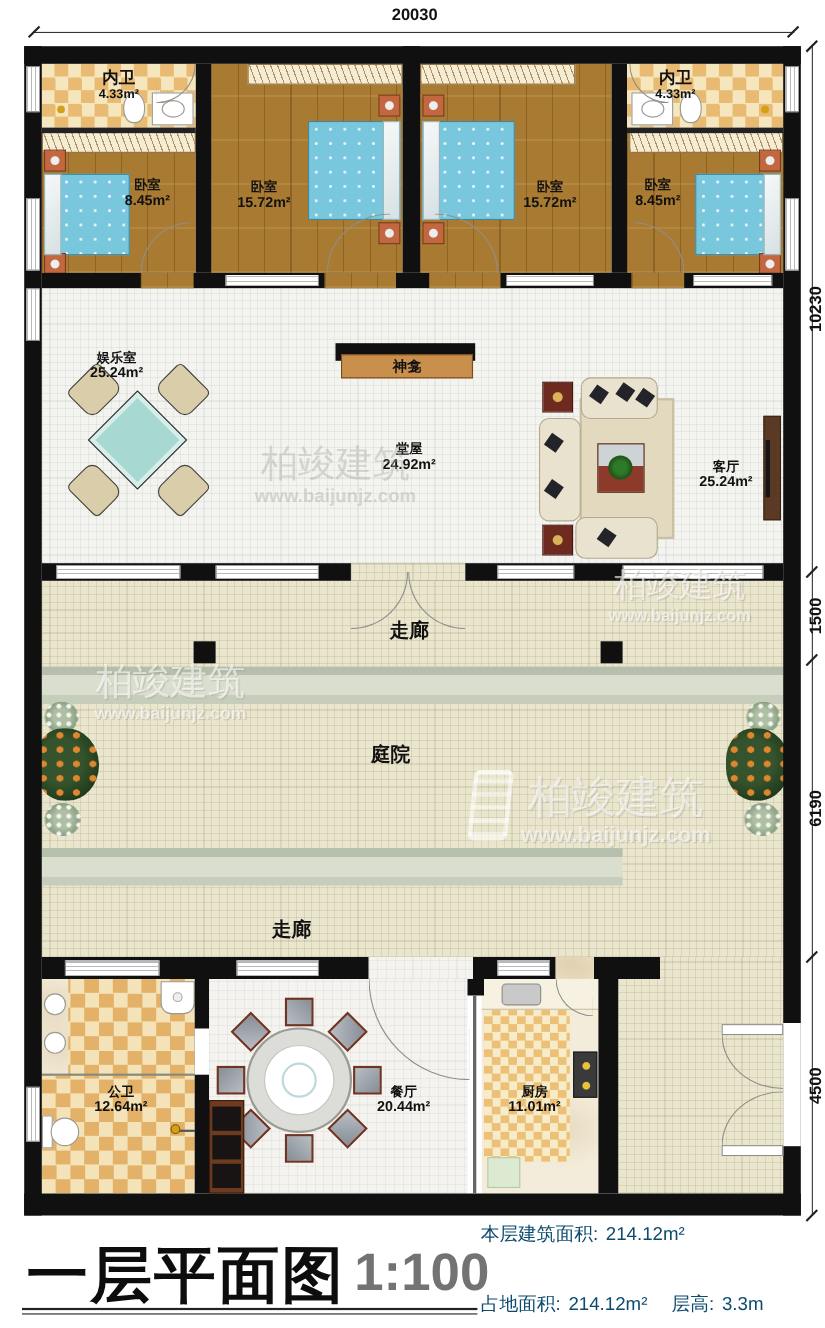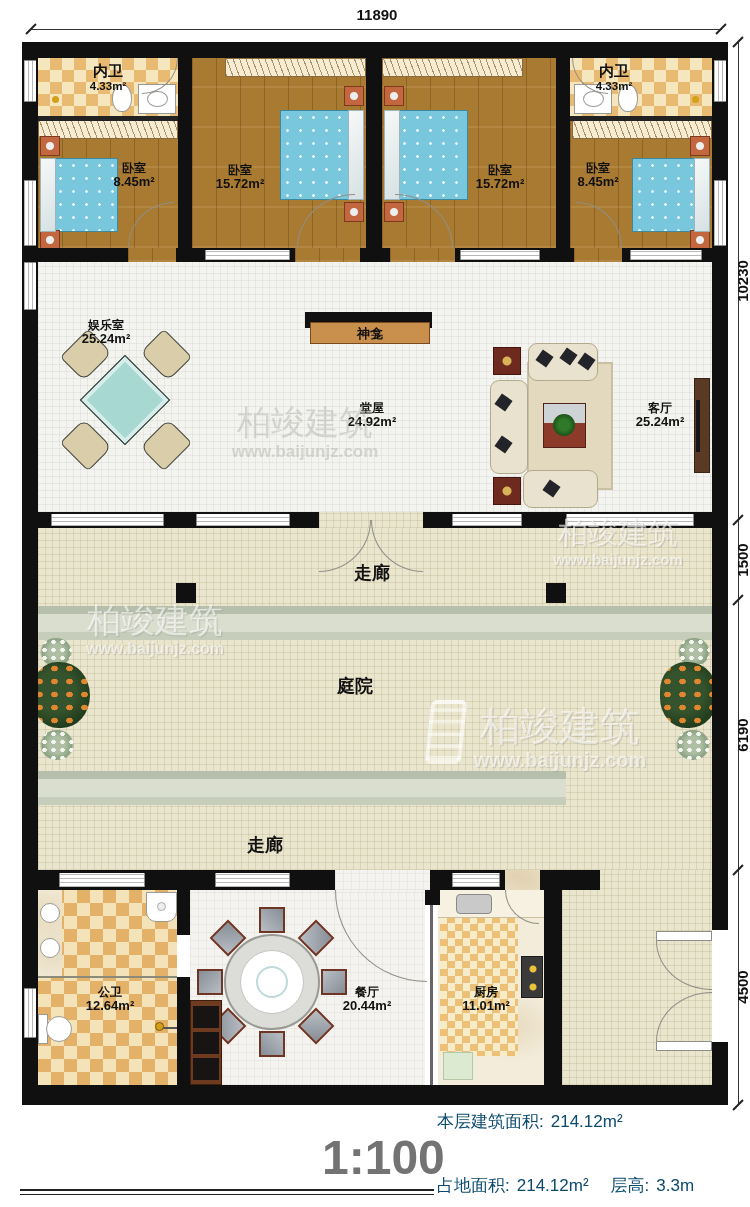--- a/index.html
+++ b/index.html
@@ -306,21 +306,21 @@
     <span class="nm">娱乐室</span>
     <span class="ar">25.24m²</span>
   </div>
   <div class="lbl" style="left:370px;top:333px;z-index:31">
     <span style="font-size:13px">神龛</span>
   </div>
   <div class="lbl" style="left:372px;top:416px">
     <span class="nm">堂屋</span>
     <span class="ar">24.92m²</span>
   </div>
-  <div class="lbl" style="left:660px;top:416px">
+  <div class="lbl" style="left:660px;top:432px">
     <span class="nm">客厅</span>
     <span class="ar">25.24m²</span>
   </div>
   <div class="lbl one" style="left:372px;top:573px">
     <span class="nm">走廊</span>
   </div>
   <div class="lbl one" style="left:355px;top:686px">
     <span class="nm">庭院</span>
   </div>
   <div class="lbl one" style="left:265px;top:845px">
@@ -353,33 +353,34 @@
   </div>
   <div class="a wm-logo" style="left:428px;top:700px;width:36px;height:64px;z-index:38"></div>
   <div class="wm wm-white" style="left:560px;top:737px">
     <span class="b1" style="font-size:40px">柏竣建筑</span>
     <span class="b2" style="font-size:20px">www.baijunjz.com</span>
   </div>
 
   <div class="a dimline" style="left:30px;top:29px;width:692px;height:1px;z-index:40"></div>
   <div class="tick" style="left:24px;top:28px;z-index:40"></div>
   <div class="tick" style="left:714px;top:28px;z-index:40"></div>
-  <div class="dimh" style="left:377px;top:14px;z-index:40">11890</div>
+  <div class="dimh" style="left:377px;top:14px;z-index:40">20030</div>
 
   <div class="a dimline" style="left:738px;top:42px;width:1px;height:1063px;z-index:40"></div>
   <div class="tick" style="left:731px;top:41px;z-index:40"></div>
   <div class="tick" style="left:731px;top:519px;z-index:40"></div>
   <div class="tick" style="left:731px;top:599px;z-index:40"></div>
   <div class="tick" style="left:731px;top:869px;z-index:40"></div>
   <div class="tick" style="left:731px;top:1104px;z-index:40"></div>
   <div class="dimv" style="left:742px;top:281px;z-index:40">10230</div>
   <div class="dimv" style="left:742px;top:560px;z-index:40">1500</div>
   <div class="dimv" style="left:742px;top:735px;z-index:40">6190</div>
   <div class="dimv" style="left:742px;top:987px;z-index:40">4500</div>
 
+  <div class="title-big" style="left:24px;top:1122px">一层平面图</div>
   <div class="title-scale" style="left:322px;top:1130px">1:100</div>
   <div class="a" style="left:20px;top:1189px;width:414px;height:2px;background:#222"></div>
   <div class="a" style="left:20px;top:1194px;width:414px;height:1px;background:#222"></div>
 
   <div class="stat" style="left:437px;top:1110px">
     <span>本层建筑面积:</span><span class="v">214.12m²</span>
   </div>
   <div class="stat" style="left:437px;top:1174px">
     <span>占地面积:</span><span class="v">214.12m²</span><span class="l2">层高:</span><span class="v">3.3m</span>
   </div>

